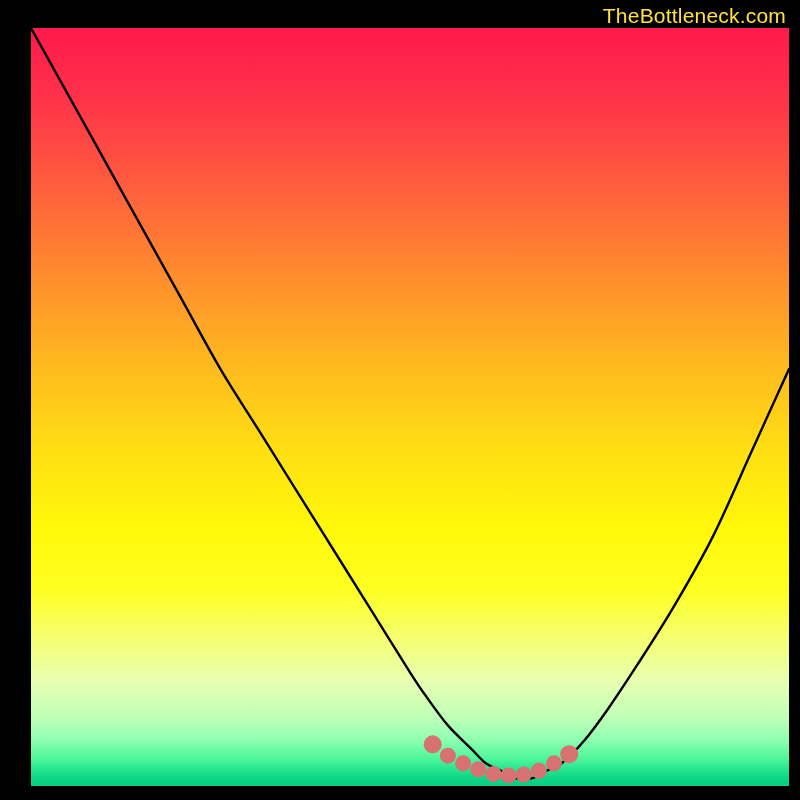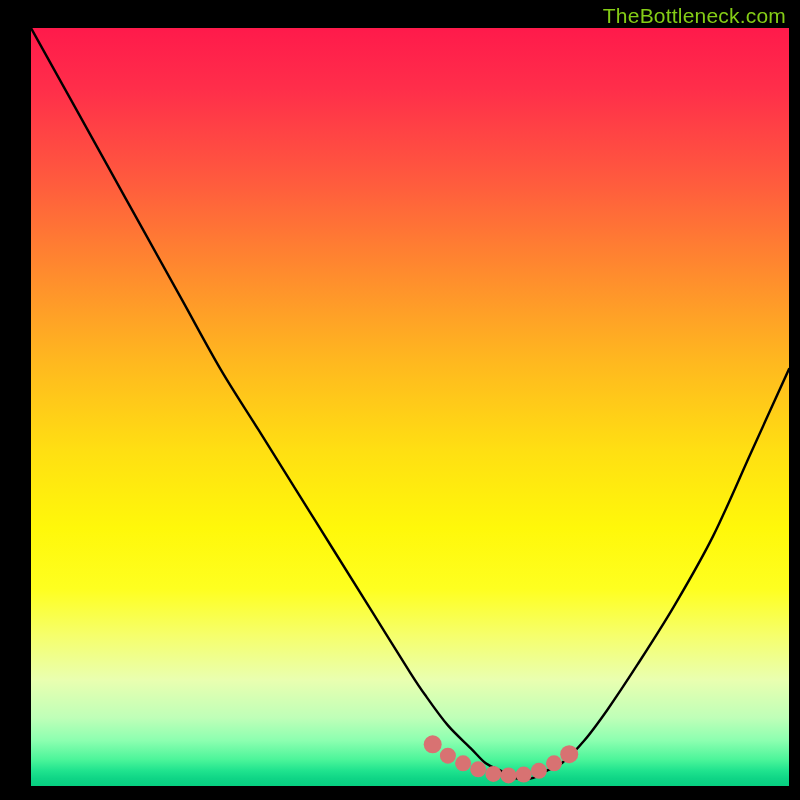--- a/index.html
+++ b/index.html
@@ -49,21 +49,21 @@
     );
   }
   svg.curve {
     position: absolute;
     inset: 0;
   }
   .watermark {
     position: absolute;
     top: 4px;
     right: 14px;
-    color: #84cc16;
+    color: #fde047;
     font-size: 21px;
     font-weight: 400;
     letter-spacing: 0.2px;
     user-select: none;
   }
 </style>
 </head>
 <body>
 
 <div class="stage">

